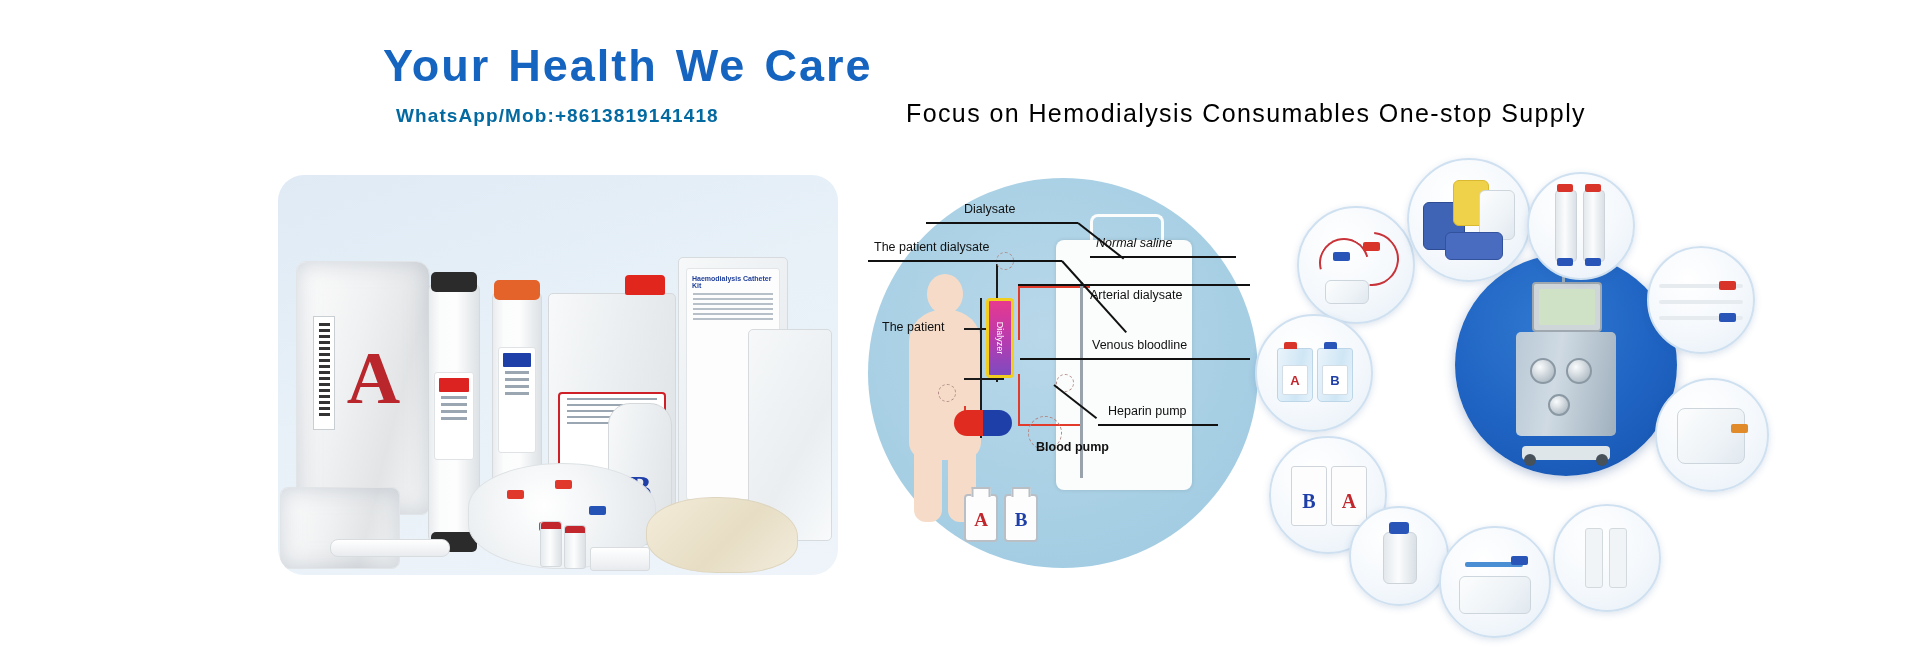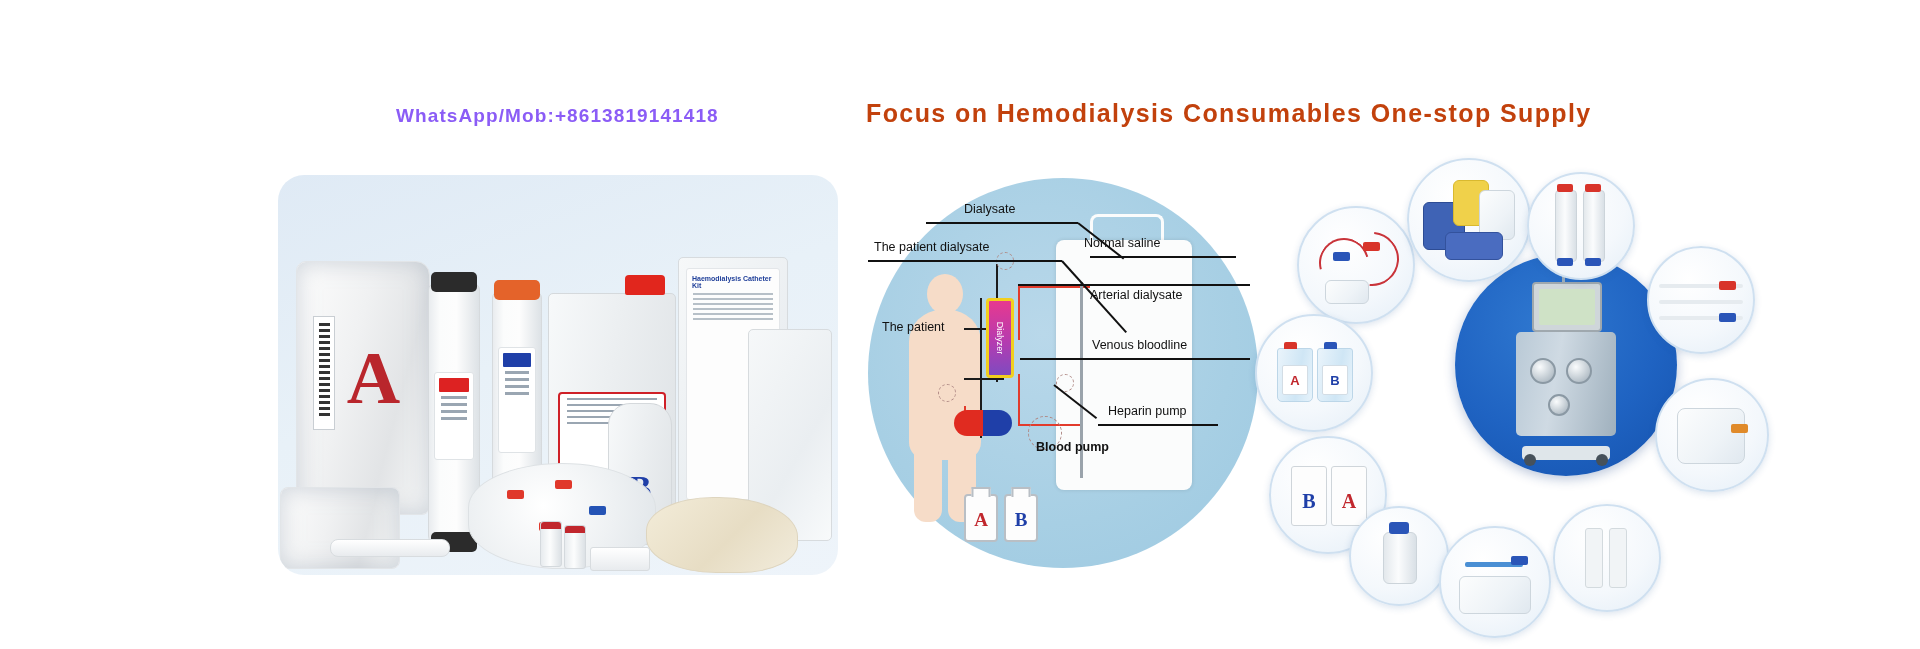--- a/index.html
+++ b/index.html
@@ -14,27 +14,27 @@
      clip-path:polygon(0% 6%,12% 0%,26% 8%,40% 1%,56% 8%,72% 0%,88% 7%,100% 2%,
        100% 88%,88% 96%,74% 89%,58% 97%,42% 90%,26% 98%,12% 91%,0% 97%);}
   #logo-badge .tp{position:absolute;inset:0;display:flex;align-items:center;
      justify-content:center;color:#fff;font-size:46px;font-weight:400;
      letter-spacing:-2px;font-family:"Liberation Serif",serif;}
 
   #brand-title{position:absolute;left:383px;top:40px;color:#1564c0;
      font-size:45px;font-weight:bold;letter-spacing:2px;white-space:nowrap;}
   #brand-title span{margin-right:18px;}
 
-  #contact-phone{position:absolute;left:396px;top:105px;color:#8b5cf6;
+  #contact-phone{position:absolute;left:396px;top:105px;color:#0369a1;
      font-size:19px;font-weight:bold;letter-spacing:1.1px;white-space:nowrap;}
   #contact-email{position:absolute;left:396px;top:136px;color:#1a63c4;
      font-size:19px;font-weight:bold;letter-spacing:1.1px;white-space:nowrap;}
 
-  #tagline{position:absolute;left:866px;top:99px;color:#c2410c;
-     font-size:25px;font-weight:bold;letter-spacing:1.4px;white-space:nowrap;}
+  #tagline{position:absolute;left:906px;top:99px;color:#000000;
+     font-size:25px;font-weight:normal;letter-spacing:1.4px;white-space:nowrap;}
 
   
   #panel-products{position:absolute;left:278px;top:175px;width:560px;height:400px;
      background:linear-gradient(160deg,#dfeaf5 0%,#e8f1f8 45%,#eef4fa 100%);
      border-radius:26px;overflow:hidden;}
   .prod{position:absolute;bottom:26px;}
   .bag{border-radius:10px 14px 8px 12px;
        background:linear-gradient(105deg,#fdfdfd 0%,#f0f1f2 40%,#e2e4e6 70%,#f7f8f8 100%);
        box-shadow:inset 0 0 22px rgba(160,172,185,.5);border:1px solid #e2e5e8;}
   .bag .letter{position:absolute;left:50%;top:46%;transform:translate(-50%,-50%);
@@ -158,20 +158,23 @@
      border-radius:4px;border:1px solid #ccd4da;}
   .t-pouch{position:absolute;background:linear-gradient(130deg,#fcfdfd,#eef3f7 60%,#e0e8ef);
      border:1px solid #cdd6dd;border-radius:6px;}
 </style>
 </head>
 <body>
 
 <div id="header">
 
 
+  <div id="brand-title">
+    <span>Your</span><span>Health</span><span>We</span><span>Care</span>
+  </div>
 
   <div id="contact-phone">WhatsApp/Mob:+8613819141418</div>
   <div id="tagline">Focus on Hemodialysis Consumables One-stop Supply</div>
 </div>
 
 <div id="panel-products">
 
   <div class="prod bag" style="left:18px;bottom:60px;width:132px;height:252px;">
     <div class="vlabel">
         <i></i>
@@ -302,21 +305,21 @@
   <div class="d-label" style="left:96px;top:24px;">Dialysate</div>
   <span class="d-rule" style="left:58px;top:44px;width:152px;"></span>
   <span class="d-diag" style="left:210px;top:44px;width:58px;transform:rotate(38deg);"></span>
 
   <div class="d-label" style="left:6px;top:62px;">The patient dialysate</div>
   <span class="d-rule" style="left:0px;top:82px;width:194px;"></span>
   <span class="d-diag" style="left:194px;top:82px;width:96px;transform:rotate(48deg);"></span>
 
   <div class="d-label" style="left:14px;top:142px;">The patient</div>
 
-  <div class="d-label" style="left:216px;top:58px;">Normal saline</div>
+  <div class="d-label" style="left:228px;top:58px;font-style:italic;">Normal saline</div>
   <span class="d-rule" style="left:222px;top:78px;width:146px;"></span>
 
   <div class="d-label" style="left:222px;top:110px;">Arterial dialysate</div>
   <span class="d-rule" style="left:150px;top:106px;width:232px;"></span>
 
   <div class="d-label" style="left:224px;top:160px;">Venous bloodline</div>
   <span class="d-rule" style="left:152px;top:180px;width:230px;"></span>
 
   <div class="d-label" style="left:240px;top:226px;">Heparin pump</div>
   <span class="d-rule" style="left:230px;top:246px;width:120px;"></span>

